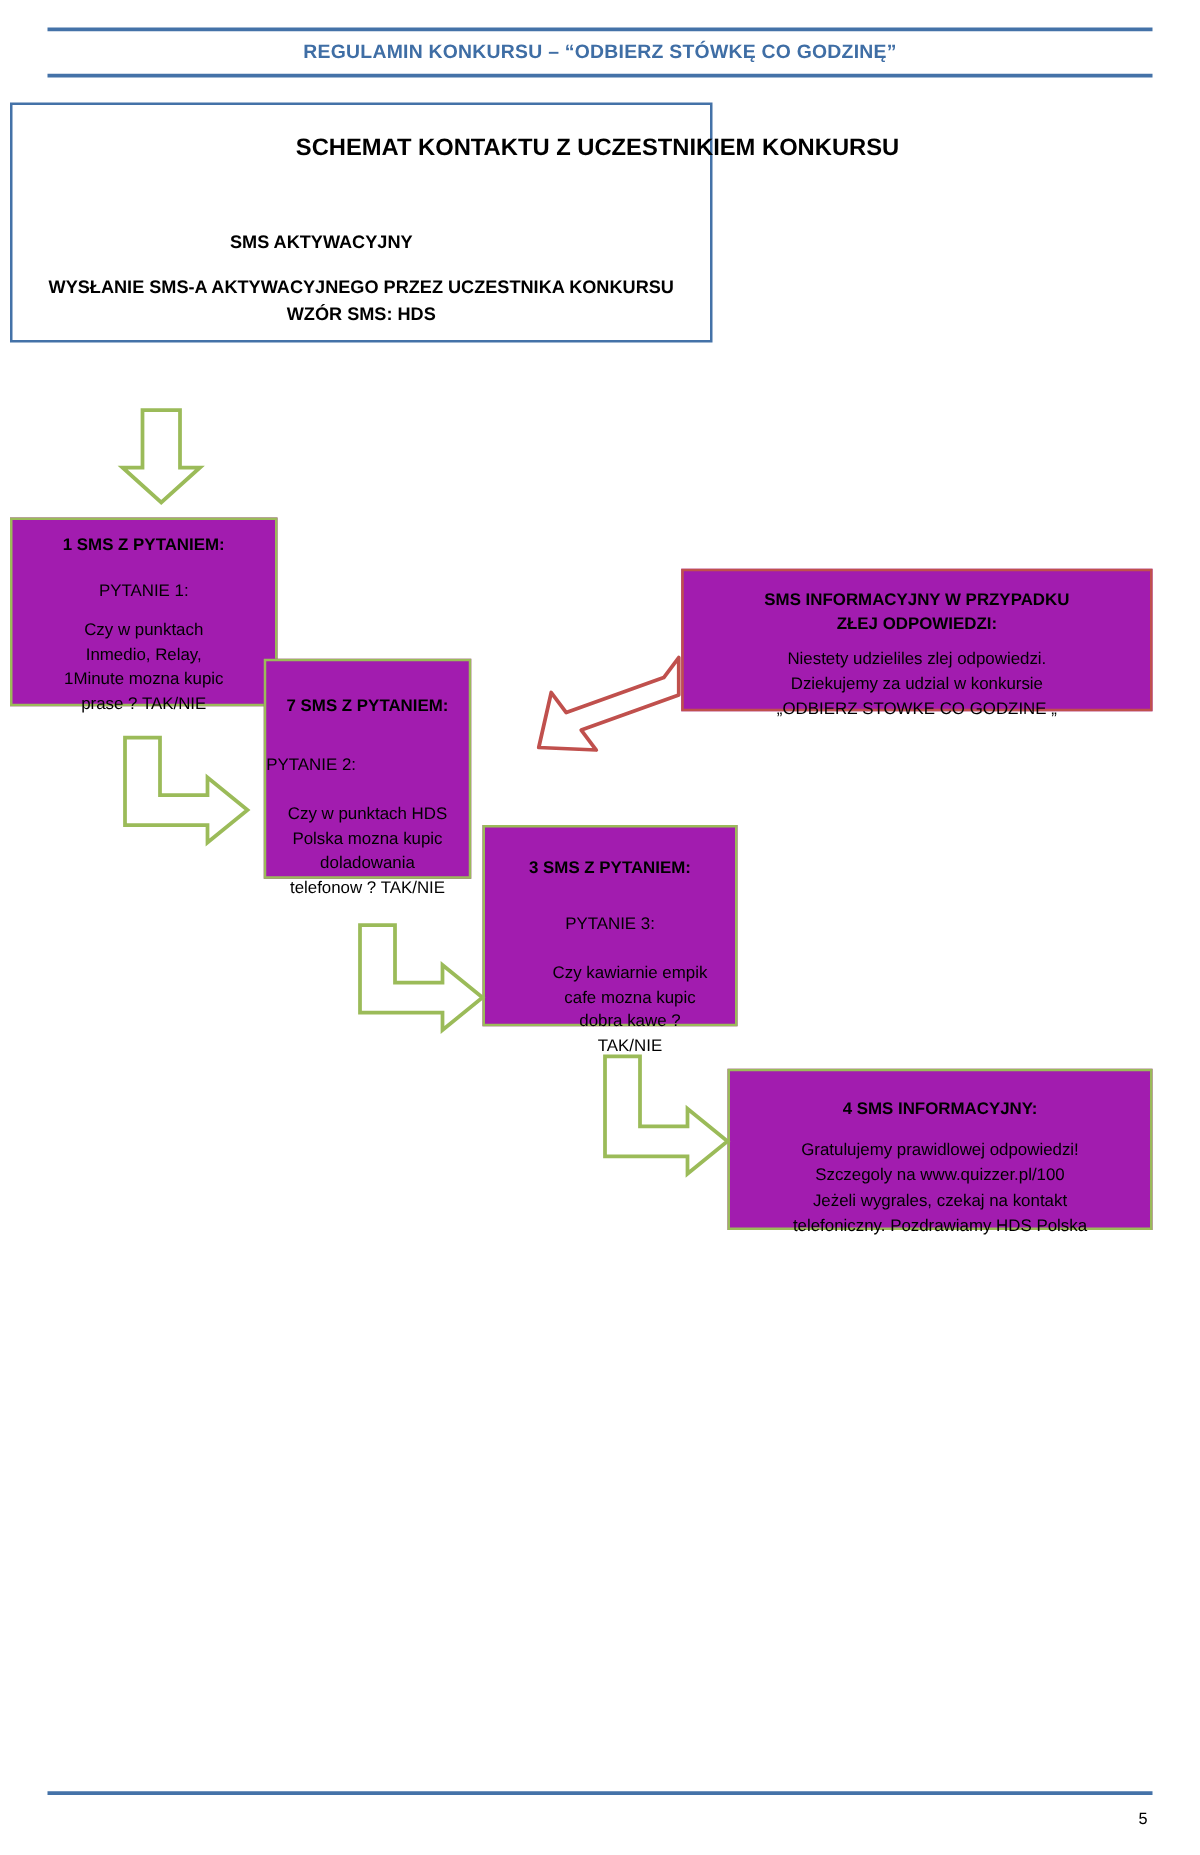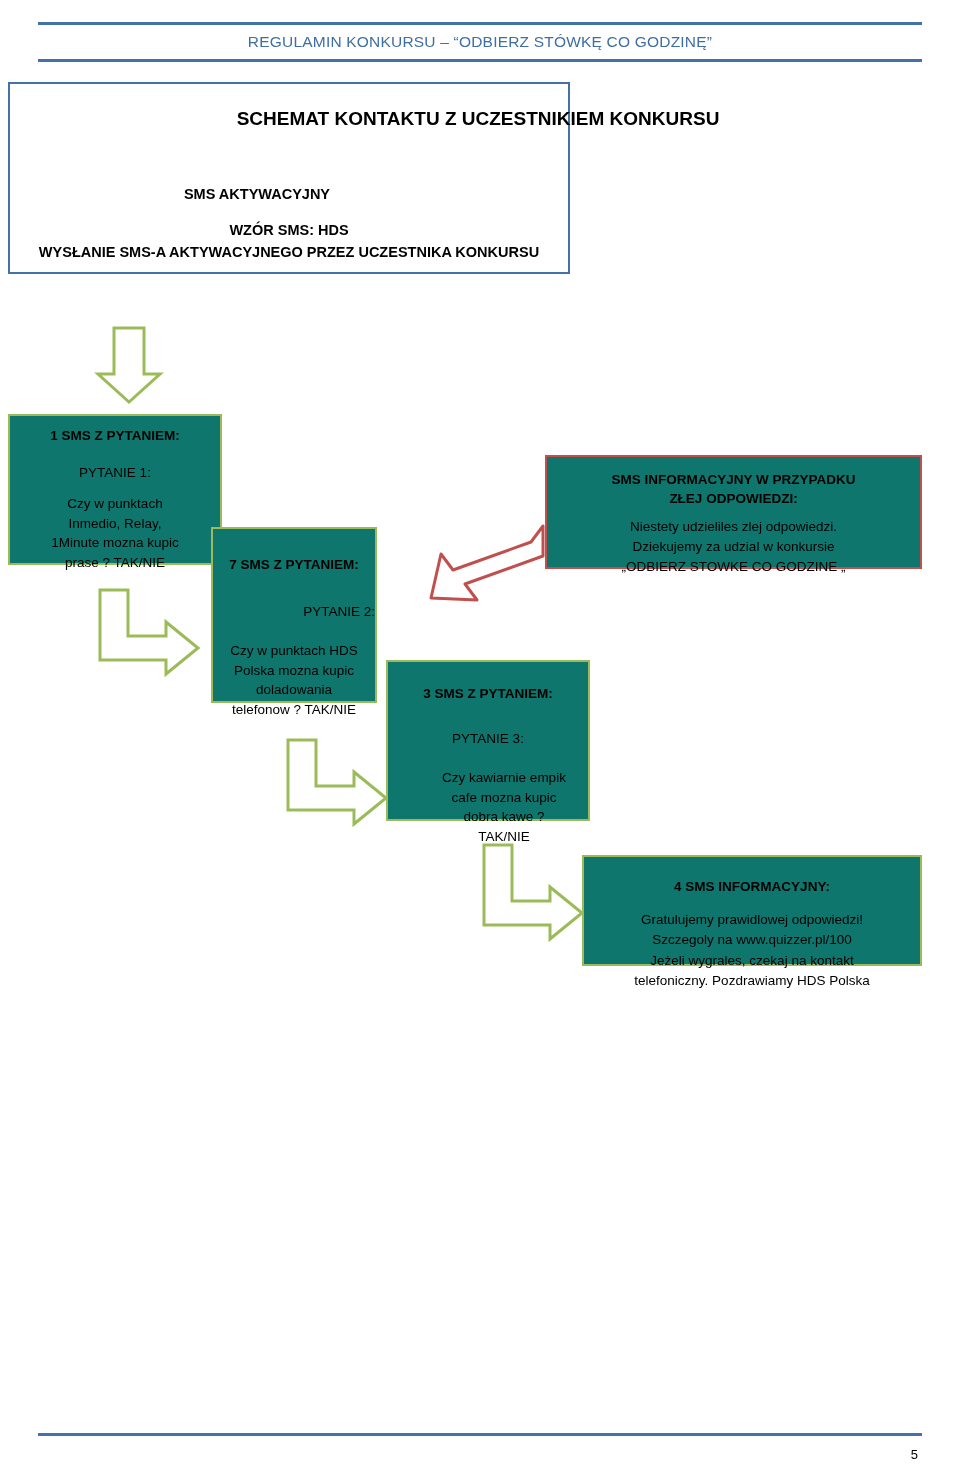--- a/index.html
+++ b/index.html
@@ -18,21 +18,21 @@
   .header-band {
     position: absolute;
     left: 38px; top: 22px;
     width: 884px; height: 40px;
     border-top: 3px solid #4472a8;
     border-bottom: 3px solid #4472a8;
     display: flex; align-items: center; justify-content: center;
   }
   .header-title {
     font-size: 15.5px;
-    font-weight: normal;
+    font-weight: bold;
     color: #3f6ea5;
     letter-spacing: 0.2px;
     white-space: nowrap;
   }
 
   
   .top-box {
     position: absolute;
     left: 8px; top: 82px;
     width: 562px; height: 192px;
@@ -62,51 +62,51 @@
     width: 562px;
     text-align: center;
     font-size: 14.5px;
     font-weight: bold;
     line-height: 1.5;
   }
 
   
   .box {
     position: absolute;
-    background: #0f766e;
+    background: #a21caf;
   }
   .box.green { border: 2px solid #9bbb59; }
   .box.red   { border: 2px solid #c0504d; }
 
   .box-head {
     font-size: 13.5px;
     font-weight: bold;
     text-align: center;
   }
 
   
   #box1 { left: 8px; top: 414px; width: 214px; height: 151px; }
   #box1 .box-head { margin-top: 12px; }
   #box1 .q { margin-top: 22px; font-size: 13.5px; text-align: center; }
   #box1 .body { margin-top: 14px; font-size: 13.5px; text-align: center; line-height: 1.45; }
 
   
   #box2 { left: 211px; top: 527px; width: 166px; height: 176px; }
   #box2 .box-head { margin-top: 28px; }
-  #box2 .q { margin-top: 32px; font-size: 13.5px; text-align: right; }
+  #box2 .q { margin-top: 32px; font-size: 13.5px; text-align: left; }
   #box2 .body { margin-top: 22px; font-size: 13.5px; text-align: center; line-height: 1.45; }
 
   
   #box3 { left: 386px; top: 660px; width: 204px; height: 161px; }
   #box3 .box-head { margin-top: 24px; }
   #box3 .q { margin-top: 30px; font-size: 13.5px; text-align: center; }
   #box3 .body { margin-top: 22px; font-size: 13.5px; text-align: center; line-height: 1.45; padding-left: 32px; }
 
   
-  #box4 { left: 582px; top: 855px; width: 340px; height: 111px; }
+  #box4 { left: 582px; top: 855px; width: 340px; height: 129px; }
   #box4 .box-head { margin-top: 22px; }
   #box4 .body { margin-top: 16px; font-size: 13.5px; text-align: center; line-height: 1.5; }
 
   
   #boxred { left: 545px; top: 455px; width: 377px; height: 114px; }
   #boxred .box-head { margin-top: 14px; line-height: 1.4; }
   #boxred .body { margin-top: 8px; font-size: 13.5px; text-align: center; line-height: 1.5; }
 
   
   .arrow { position: absolute; }
@@ -129,22 +129,22 @@
 <body>
 
 <div class="header-band">
   <div class="header-title">REGULAMIN KONKURSU – “ODBIERZ STÓWKĘ CO GODZINĘ”</div>
 </div>
 
 <div class="top-box"></div>
 <div class="schema-title">SCHEMAT KONTAKTU Z UCZESTNIKIEM KONKURSU</div>
 <div class="sms-akt">SMS AKTYWACYJNY</div>
 <div class="wzor">
+  <div>WYSŁANIE SMS-A AKTYWACYJNEGO PRZEZ UCZESTNIKA KONKURSU</div>
   <div>WZÓR SMS: HDS</div>
-  <div>WYSŁANIE SMS-A AKTYWACYJNEGO PRZEZ UCZESTNIKA KONKURSU</div>
 </div>
 
 <div class="arrow" style="left:92px; top:326px; width:80px; height:80px;">
   <svg width="80" height="80" viewBox="0 0 80 80">
     <polygon points="14,2 44,2 44,48 60,48 29,76 -2,48 14,48" transform="translate(8,0)" fill="#ffffff" stroke="#9bbb59" stroke-width="3"></polygon>
   </svg>
 </div>
 
 <div class="box green" id="box1">
   <div class="box-head">1 SMS Z PYTANIEM:</div>

